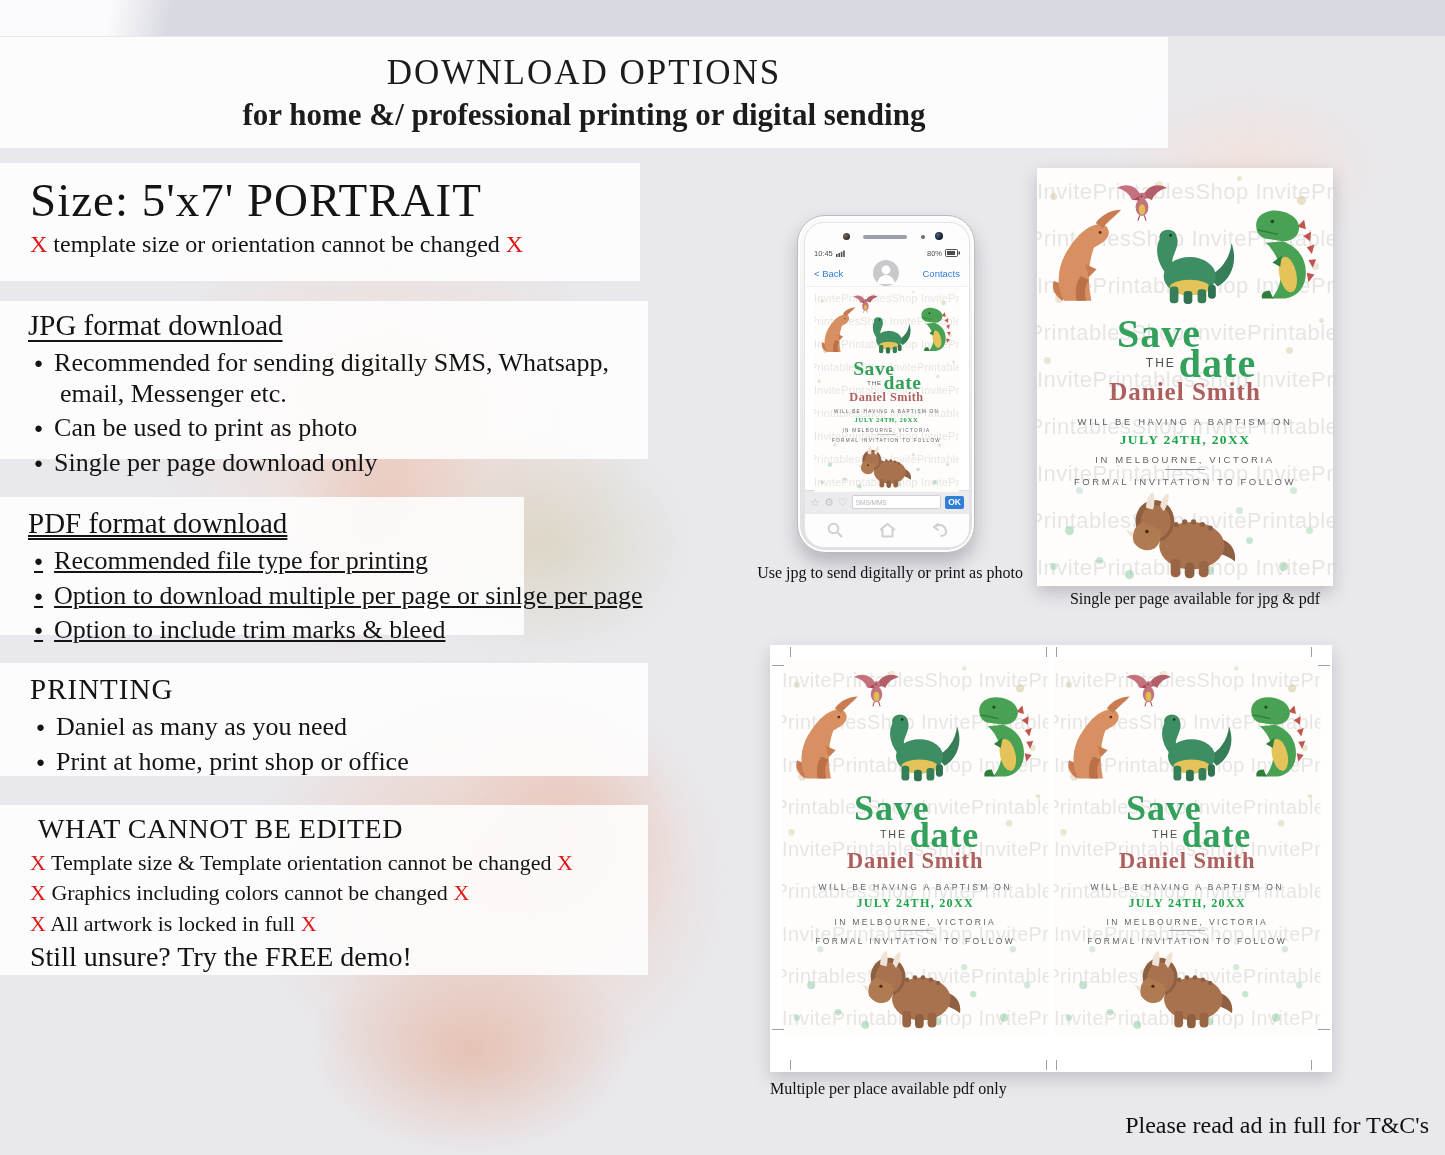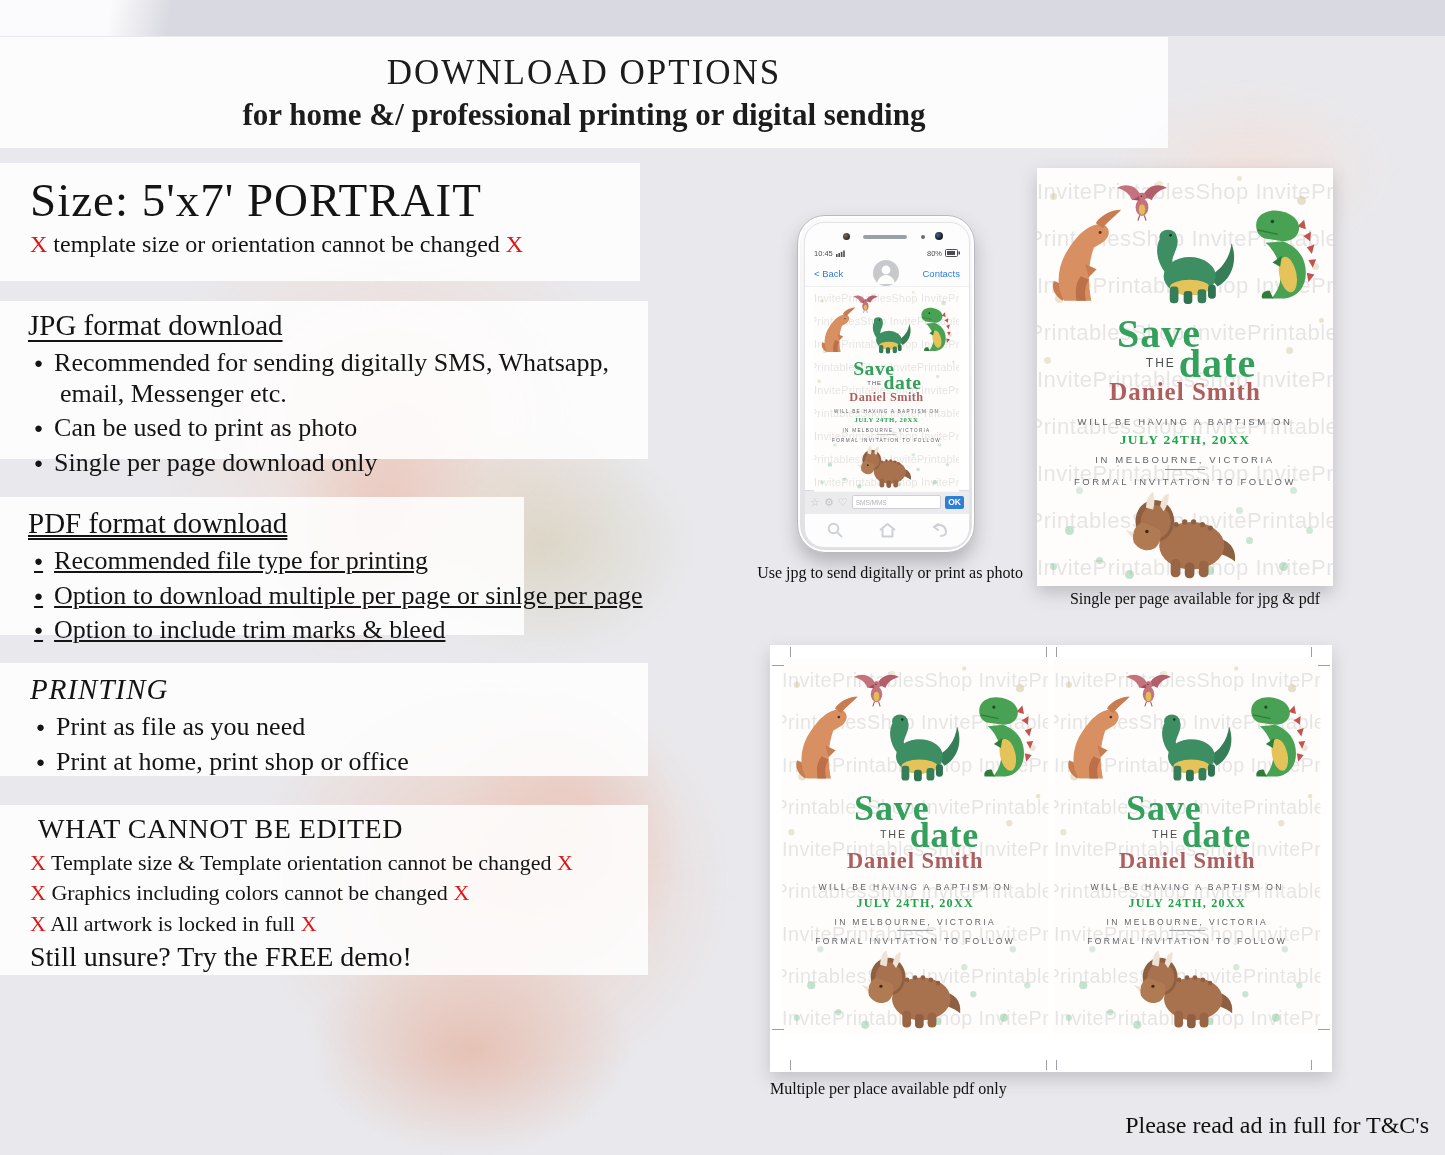--- a/index.html
+++ b/index.html
@@ -33,21 +33,21 @@
   .strip{left:0;background:rgba(255,255,255,.86);box-sizing:border-box;}
   .s-size{top:163px;width:640px;height:118px;padding:10px 0 9px 30px;}
   .size-title{font-size:47px;letter-spacing:1px;}
   .size-note{font-size:24px;margin-top:4px;}
   .xr{color:#e01616;}
   .s-jpg{top:301px;width:648px;height:158px;padding:8px 0 0 28px;}
   .s-pdf{top:497px;width:524px;height:138px;padding:10px 8px 0 28px;text-decoration:underline;}
   .s-print{top:663px;width:648px;height:113px;padding:10px 0 0 30px;}
   .s-edit{top:805px;width:648px;height:170px;padding:8px 0 0 30px;}
   .blk-head{font-size:29px;text-decoration:underline;text-underline-offset:5px;}
-  .blk-head.nou{text-decoration:none;letter-spacing:1px;font-style:italic;}
+  .blk-head.nou{text-decoration:none;letter-spacing:1px;}
   ul.blist{margin:6px 0 0 0;padding:0 0 0 6px;list-style:none;width:620px;}
   ul.blist li{font-size:26px;line-height:1.18;padding-left:26px;text-indent:-26px;margin-top:4px;}
   ul.blist li::before{content:"\25CF";font-size:15px;margin-right:11px;position:relative;top:-3px;}
   .edit-head{font-size:28px;letter-spacing:.5px;padding-left:8px;}
   .edit-line{font-size:22px;margin-top:5px;line-height:1.15;}
   .edit-foot{font-size:28px;margin-top:5px;}
 
   
   .cap{font-size:16px;color:#111;}
   .cap-phone{left:756px;top:563px;width:268px;text-align:center;line-height:1.25;}
@@ -174,21 +174,21 @@
   <ul class="blist">
     <li>Recommended file type for printing</li>
     <li>Option to download multiple per page or sinlge per page</li>
     <li>Option to include trim marks &amp; bleed</li>
   </ul>
 </div>
 
 <div class="abs strip s-print">
   <div class="blk-head nou">PRINTING</div>
   <ul class="blist">
-    <li>Print as file as you need</li>
+    <li>Daniel as many as you need</li>
     <li>Print at home, print shop or office</li>
   </ul>
 </div>
 
 <div class="abs strip s-edit">
   <div class="edit-head">WHAT CANNOT BE EDITED</div>
   <div class="edit-line"><span class="xr">X</span> <span>Template size &amp; Template orientation cannot be changed</span> <span class="xr">X</span></div>
   <div class="edit-line"><span class="xr">X</span> <span>Graphics including colors cannot be changed</span> <span class="xr">X</span></div>
   <div class="edit-line"><span class="xr">X</span> <span>All artwork is locked in full</span> <span class="xr">X</span></div>
   <div class="edit-foot">Still unsure? Try the FREE demo!</div>

